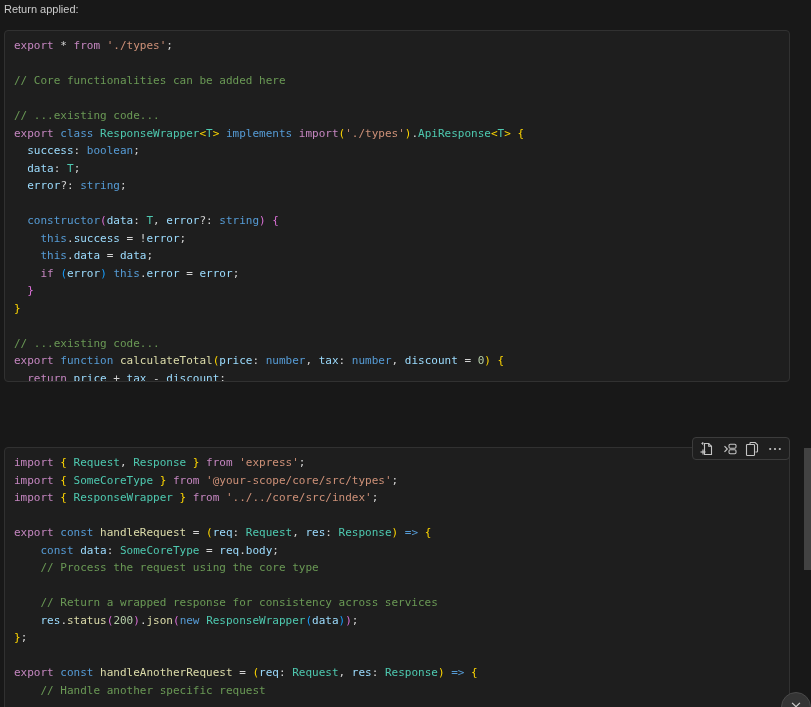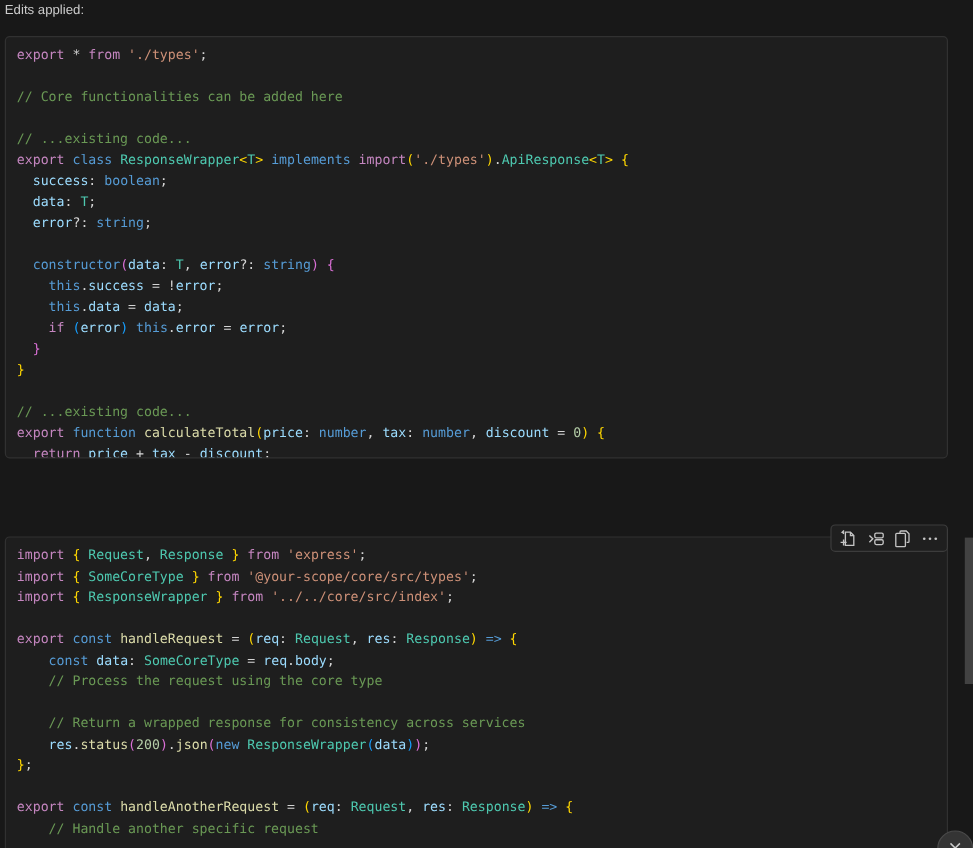--- a/index.html
+++ b/index.html
@@ -70,21 +70,21 @@
     padding-top: 5px;
     cursor: pointer;
     z-index: 6;
   }
 </style>
 </head>
 <body>
 
 <div class="page">
 
-  <div class="edits-label">Edits applied:</div>
+  <div class="edits-label">Return applied:</div>
 
   <pre class="code-block" id="code-block-0"><div class="code-line"><span style="color: rgb(197, 134, 192);">export </span><span style="color: rgb(212, 212, 212);">* </span><span style="color: rgb(197, 134, 192);">from </span><span style="color: rgb(206, 145, 120);">'./types'</span><span style="color: rgb(212, 212, 212);">;</span></div><div class="code-line">&nbsp;</div><div class="code-line"><span style="color: rgb(106, 153, 85);">// Core functionalities can be added here</span></div><div class="code-line">&nbsp;</div><div class="code-line"><span style="color: rgb(106, 153, 85);">// ...existing code...</span></div><div class="code-line"><span style="color: rgb(197, 134, 192);">export </span><span style="color: rgb(86, 156, 214);">class </span><span style="color: rgb(78, 201, 176);">ResponseWrapper</span><span style="color: rgb(255, 215, 0);">&lt;</span><span style="color: rgb(78, 201, 176);">T</span><span style="color: rgb(255, 215, 0);">&gt; </span><span style="color: rgb(86, 156, 214);">implements </span><span style="color: rgb(197, 134, 192);">import</span><span style="color: rgb(255, 215, 0);">(</span><span style="color: rgb(206, 145, 120);">'./types'</span><span style="color: rgb(255, 215, 0);">)</span><span style="color: rgb(212, 212, 212);">.</span><span style="color: rgb(78, 201, 176);">ApiResponse</span><span style="color: rgb(255, 215, 0);">&lt;</span><span style="color: rgb(78, 201, 176);">T</span><span style="color: rgb(255, 215, 0);">&gt; </span><span style="color: rgb(255, 215, 0);">{</span></div><div class="code-line"><span style="color: rgb(212, 212, 212);">  </span><span style="color: rgb(156, 220, 254);">success</span><span style="color: rgb(212, 212, 212);">: </span><span style="color: rgb(86, 156, 214);">boolean</span><span style="color: rgb(212, 212, 212);">;</span></div><div class="code-line"><span style="color: rgb(212, 212, 212);">  </span><span style="color: rgb(156, 220, 254);">data</span><span style="color: rgb(212, 212, 212);">: </span><span style="color: rgb(78, 201, 176);">T</span><span style="color: rgb(212, 212, 212);">;</span></div><div class="code-line"><span style="color: rgb(212, 212, 212);">  </span><span style="color: rgb(156, 220, 254);">error</span><span style="color: rgb(212, 212, 212);">?: </span><span style="color: rgb(86, 156, 214);">string</span><span style="color: rgb(212, 212, 212);">;</span></div><div class="code-line">&nbsp;</div><div class="code-line"><span style="color: rgb(212, 212, 212);">  </span><span style="color: rgb(86, 156, 214);">constructor</span><span style="color: rgb(218, 112, 214);">(</span><span style="color: rgb(156, 220, 254);">data</span><span style="color: rgb(212, 212, 212);">: </span><span style="color: rgb(78, 201, 176);">T</span><span style="color: rgb(212, 212, 212);">, </span><span style="color: rgb(156, 220, 254);">error</span><span style="color: rgb(212, 212, 212);">?: </span><span style="color: rgb(86, 156, 214);">string</span><span style="color: rgb(218, 112, 214);">) </span><span style="color: rgb(218, 112, 214);">{</span></div><div class="code-line"><span style="color: rgb(212, 212, 212);">    </span><span style="color: rgb(86, 156, 214);">this</span><span style="color: rgb(212, 212, 212);">.</span><span style="color: rgb(156, 220, 254);">success</span><span style="color: rgb(212, 212, 212);"> = !</span><span style="color: rgb(156, 220, 254);">error</span><span style="color: rgb(212, 212, 212);">;</span></div><div class="code-line"><span style="color: rgb(212, 212, 212);">    </span><span style="color: rgb(86, 156, 214);">this</span><span style="color: rgb(212, 212, 212);">.</span><span style="color: rgb(156, 220, 254);">data</span><span style="color: rgb(212, 212, 212);"> = </span><span style="color: rgb(156, 220, 254);">data</span><span style="color: rgb(212, 212, 212);">;</span></div><div class="code-line"><span style="color: rgb(212, 212, 212);">    </span><span style="color: rgb(197, 134, 192);">if </span><span style="color: rgb(23, 159, 255);">(</span><span style="color: rgb(156, 220, 254);">error</span><span style="color: rgb(23, 159, 255);">) </span><span style="color: rgb(86, 156, 214);">this</span><span style="color: rgb(212, 212, 212);">.</span><span style="color: rgb(156, 220, 254);">error</span><span style="color: rgb(212, 212, 212);"> = </span><span style="color: rgb(156, 220, 254);">error</span><span style="color: rgb(212, 212, 212);">;</span></div><div class="code-line"><span style="color: rgb(212, 212, 212);">  </span><span style="color: rgb(218, 112, 214);">}</span></div><div class="code-line"><span style="color: rgb(255, 215, 0);">}</span></div><div class="code-line">&nbsp;</div><div class="code-line"><span style="color: rgb(106, 153, 85);">// ...existing code...</span></div><div class="code-line"><span style="color: rgb(197, 134, 192);">export </span><span style="color: rgb(86, 156, 214);">function </span><span style="color: rgb(220, 220, 170);">calculateTotal</span><span style="color: rgb(255, 215, 0);">(</span><span style="color: rgb(156, 220, 254);">price</span><span style="color: rgb(212, 212, 212);">: </span><span style="color: rgb(86, 156, 214);">number</span><span style="color: rgb(212, 212, 212);">, </span><span style="color: rgb(156, 220, 254);">tax</span><span style="color: rgb(212, 212, 212);">: </span><span style="color: rgb(86, 156, 214);">number</span><span style="color: rgb(212, 212, 212);">, </span><span style="color: rgb(156, 220, 254);">discount</span><span style="color: rgb(212, 212, 212);"> = </span><span style="color: rgb(181, 206, 168);">0</span><span style="color: rgb(255, 215, 0);">) </span><span style="color: rgb(255, 215, 0);">{</span></div><div class="code-line"><span style="color: rgb(212, 212, 212);">  </span><span style="color: rgb(197, 134, 192);">return </span><span style="color: rgb(156, 220, 254);">price</span><span style="color: rgb(212, 212, 212);"> + </span><span style="color: rgb(156, 220, 254);">tax</span><span style="color: rgb(212, 212, 212);"> - </span><span style="color: rgb(156, 220, 254);">discount</span><span style="color: rgb(212, 212, 212);">;</span></div><div class="code-line"><span style="color: rgb(255, 215, 0);">}</span></div><div class="code-line"><span style="color: rgb(106, 153, 85);">// ...existing code...</span></div></pre>
 
   <div class="code-toolbar">
     <button class="tb-btn" title="apply-in-editor">
       <span>
         <svg width="16" height="16" viewBox="0 0 16 16" fill="none">
           <path d="M5.5 2.5h4.2l2.8 2.8v8.2h-7z" stroke="#c5c5c5" stroke-width="1.1"></path>
           <path d="M9.7 2.5v2.8h2.8" stroke="#c5c5c5" stroke-width="1.1"></path>
           <path d="M4 8.5v5" stroke="#c5c5c5" stroke-width="1.2"></path>

